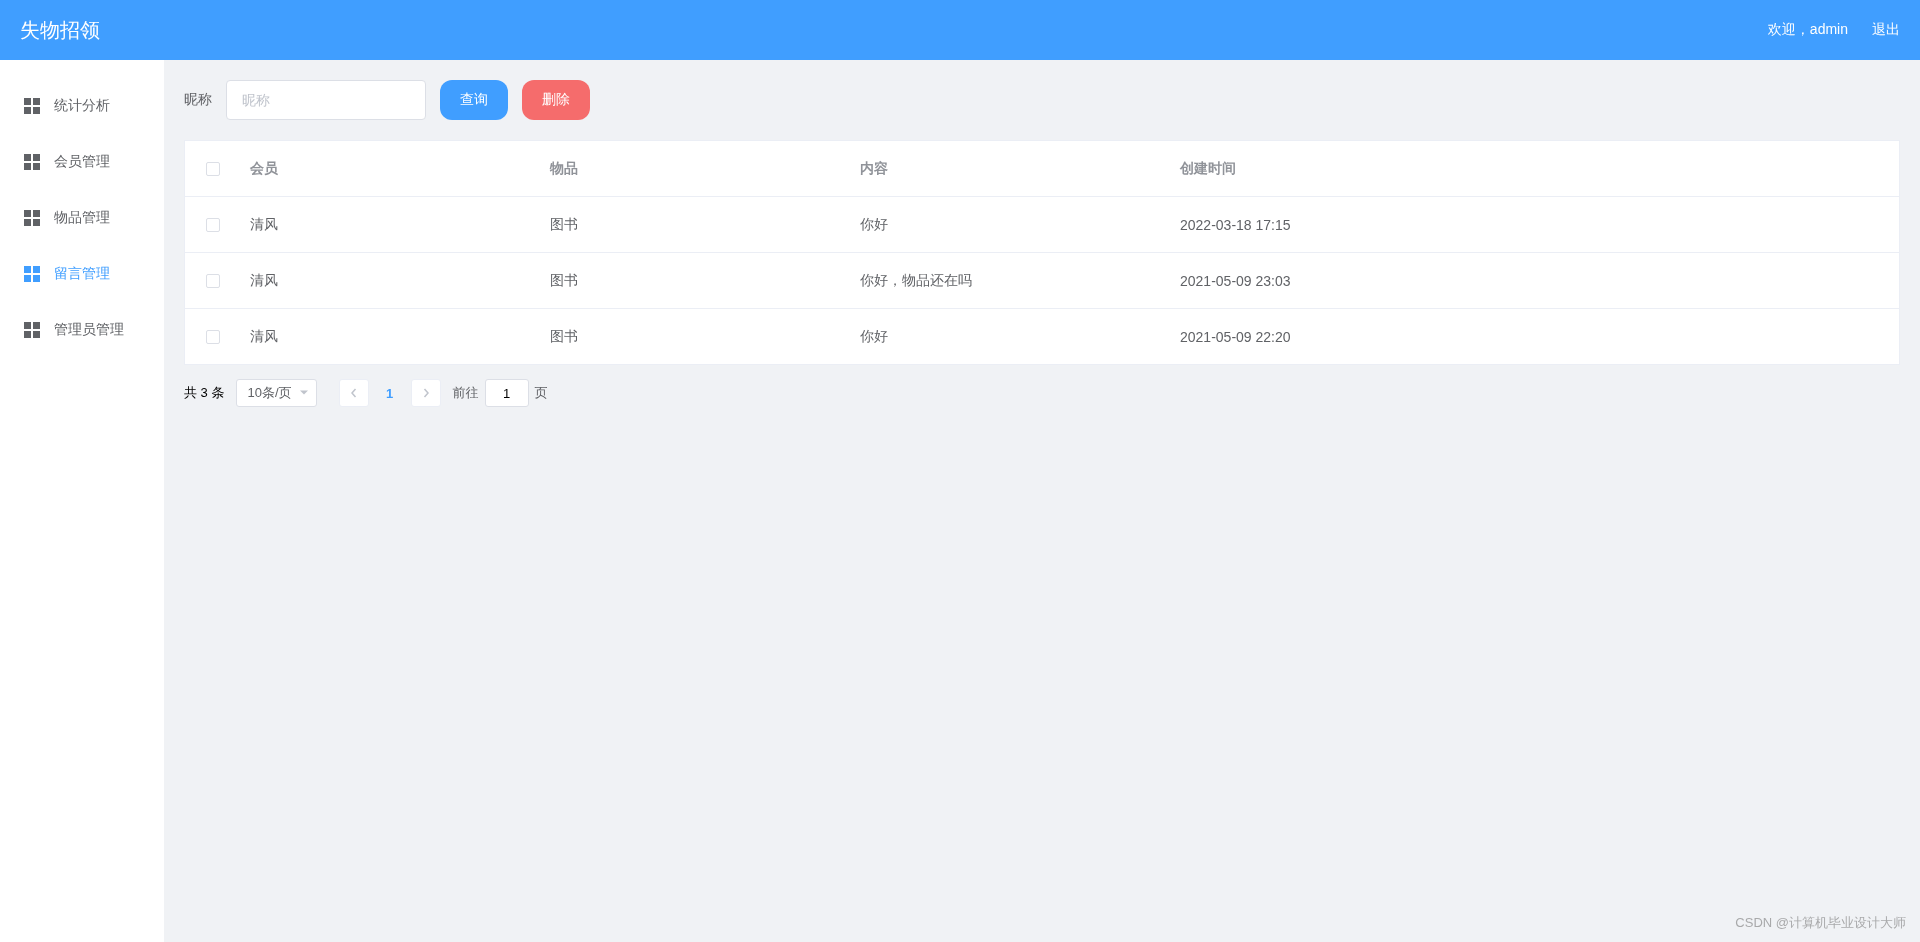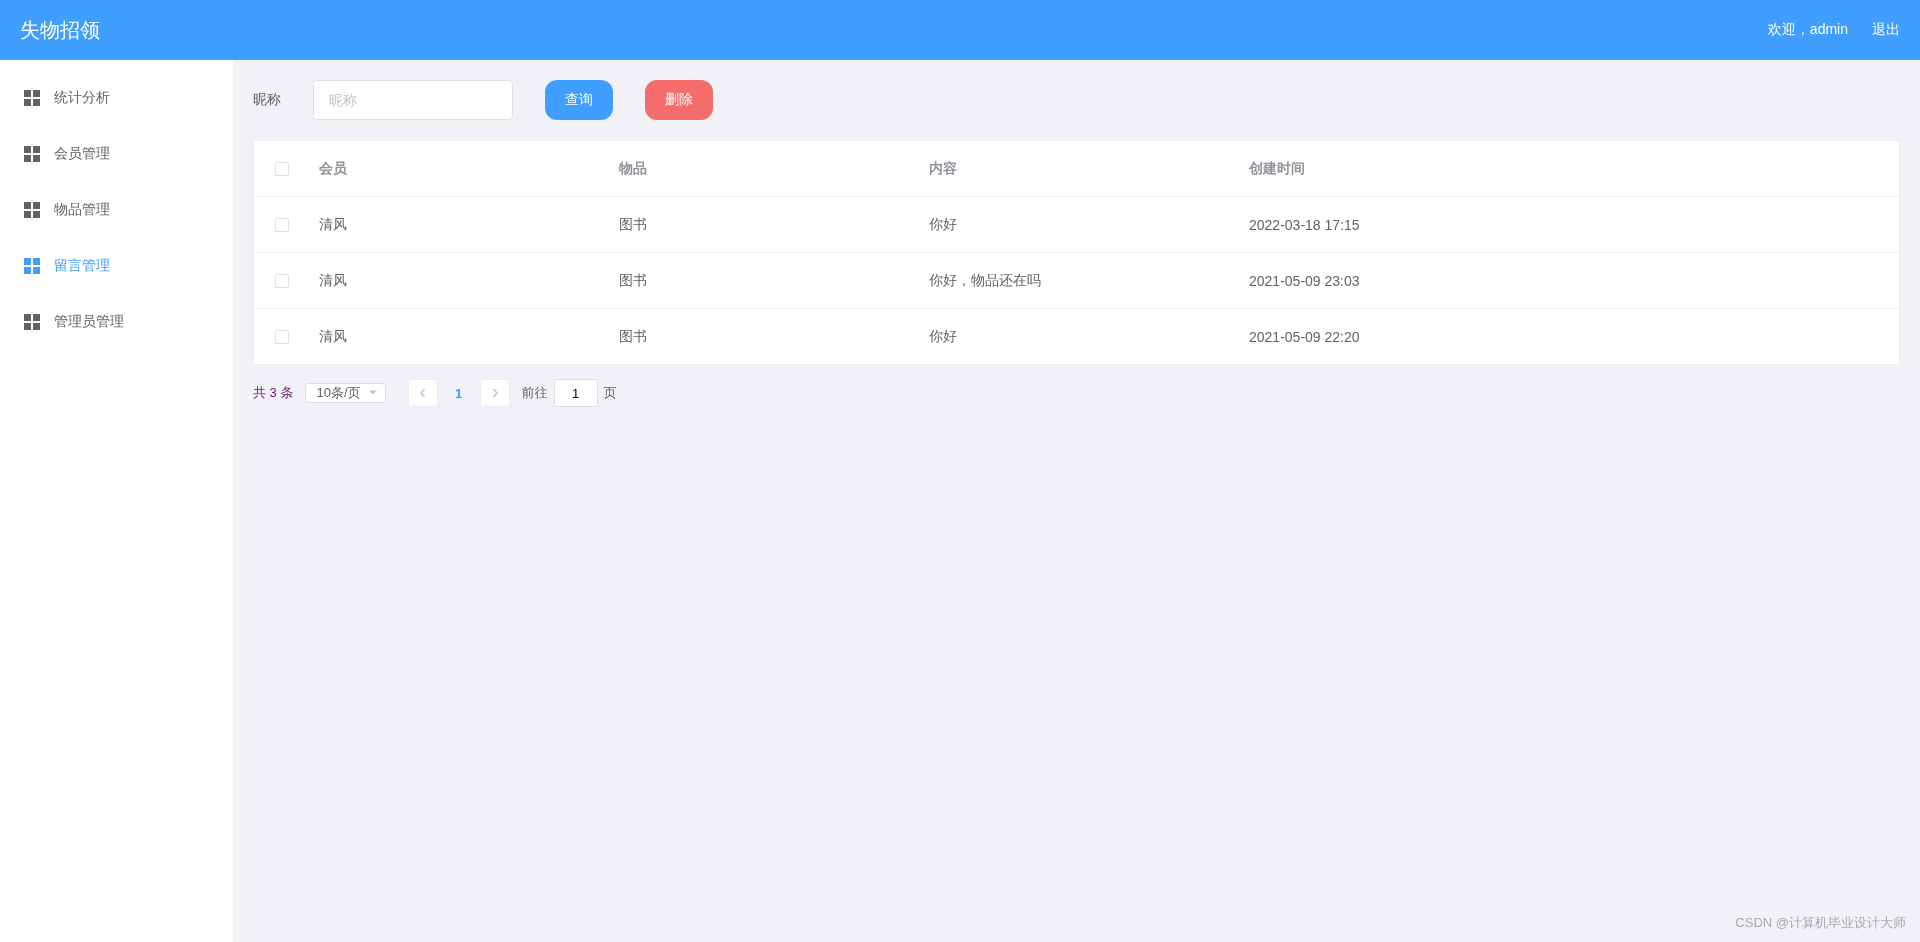--- a/index.html
+++ b/index.html
@@ -4,50 +4,50 @@
   <style>
     * { margin: 0; padding: 0; box-sizing: border-box; }
     body { font-family: -apple-system, BlinkMacSystemFont, "Segoe UI", "PingFang SC", "Microsoft YaHei", sans-serif; font-size: 14px; color: #606266; background: #f0f2f5; }
     
     .header { height: 60px; background: #409EFF; color: #fff; display: flex; align-items: center; justify-content: space-between; padding: 0 20px; }
     .header-title { font-size: 20px; font-weight: 500; }
     .header-right { display: flex; gap: 24px; align-items: center; }
     .header-link { color: #fff; cursor: pointer; font-size: 14px; }
     
     .layout { display: flex; height: calc(100vh - 60px); }
-    .sidebar { width: 233px; background: #fff; padding-top: 10px; }
+    .sidebar { width: 164px; background: #fff; padding-top: 18px; }
     .sidebar-item { height: 56px; display: flex; align-items: center; padding-left: 24px; cursor: pointer; gap: 14px; color: #606266; }
     .sidebar-item.active { color: #409EFF; }
     .sidebar-icon { display: inline-flex; width: 16px; height: 16px; }
     .sidebar-icon svg { width: 16px; height: 16px; }
     
     .main { flex: 1; padding: 20px; background: #f0f2f5; overflow: auto; }
     
-    .toolbar { display: flex; align-items: center; gap: 32px; margin-bottom: 20px; }
+    .toolbar { display: flex; align-items: center; gap: 14px; margin-bottom: 20px; }
     .toolbar-label { color: #606266; }
     .input { height: 40px; border: 1px solid #DCDFE6; border-radius: 4px; padding: 0 15px; width: 200px; font-size: 14px; outline: none; background: #fff; }
     .input::placeholder { color: #C0C4CC; }
     .btn { height: 40px; padding: 0 20px; border: none; border-radius: 12px; cursor: pointer; font-size: 14px; color: #fff; }
     .btn-primary { background: #409EFF; }
     .btn-danger { background: #F56C6C; }
     
     .table { width: 100%; background: #fff; border: 1px solid #EBEEF5; border-bottom: none; }
     .table-row { display: flex; align-items: center; height: 56px; border-bottom: 1px solid #EBEEF5; }
     .table-header { font-weight: 600; color: #909399; }
     .table-body .table-row { color: #606266; }
     .col-check { width: 55px; display: flex; justify-content: center; }
     .col-member { width: 310px; padding-left: 10px; }
     .col-item { width: 310px; }
     .col-content { width: 320px; }
     .col-time { flex: 1; }
     .checkbox { width: 14px; height: 14px; border: 1px solid #DCDFE6; border-radius: 2px; cursor: pointer; background: #fff; }
     
     .pagination { display: flex; align-items: center; margin-top: 14px; gap: 12px; color: #606266; font-size: 13px; }
-    .page-total { color: #701a75; }
-    .page-select { height: 20px; border: 1px solid #DCDFE6; border-radius: 3px; padding: 0 24px 0 10px; background: #fff; position: relative; display: flex; align-items: center; cursor: pointer; font-size: 13px; }
+    .page-total { color: #000000; }
+    .page-select { height: 28px; border: 1px solid #DCDFE6; border-radius: 3px; padding: 0 24px 0 10px; background: #fff; position: relative; display: flex; align-items: center; cursor: pointer; font-size: 13px; }
     .page-select::after { content: ""; position: absolute; right: 8px; top: 50%; transform: translateY(-30%); border: 4px solid transparent; border-top-color: #C0C4CC; }
     .pager { display: flex; gap: 6px; margin-left: 10px; align-items: center; }
     .pager-btn { width: 30px; height: 28px; background: #fff; border: 1px solid #EBEEF5; border-radius: 3px; display: flex; align-items: center; justify-content: center; cursor: pointer; color: #C0C4CC; }
     .pager-num { width: 30px; height: 28px; display: flex; align-items: center; justify-content: center; color: #409EFF; font-weight: 600; cursor: pointer; }
     .page-jump { display: flex; align-items: center; gap: 6px; }
     .page-jump-input { width: 44px; height: 28px; border: 1px solid #DCDFE6; border-radius: 3px; text-align: center; font-size: 13px; outline: none; }
     
     .watermark { position: fixed; right: 14px; bottom: 10px; color: rgba(120,120,120,0.6); font-size: 13px; pointer-events: none; }
   </style>
 </head>

